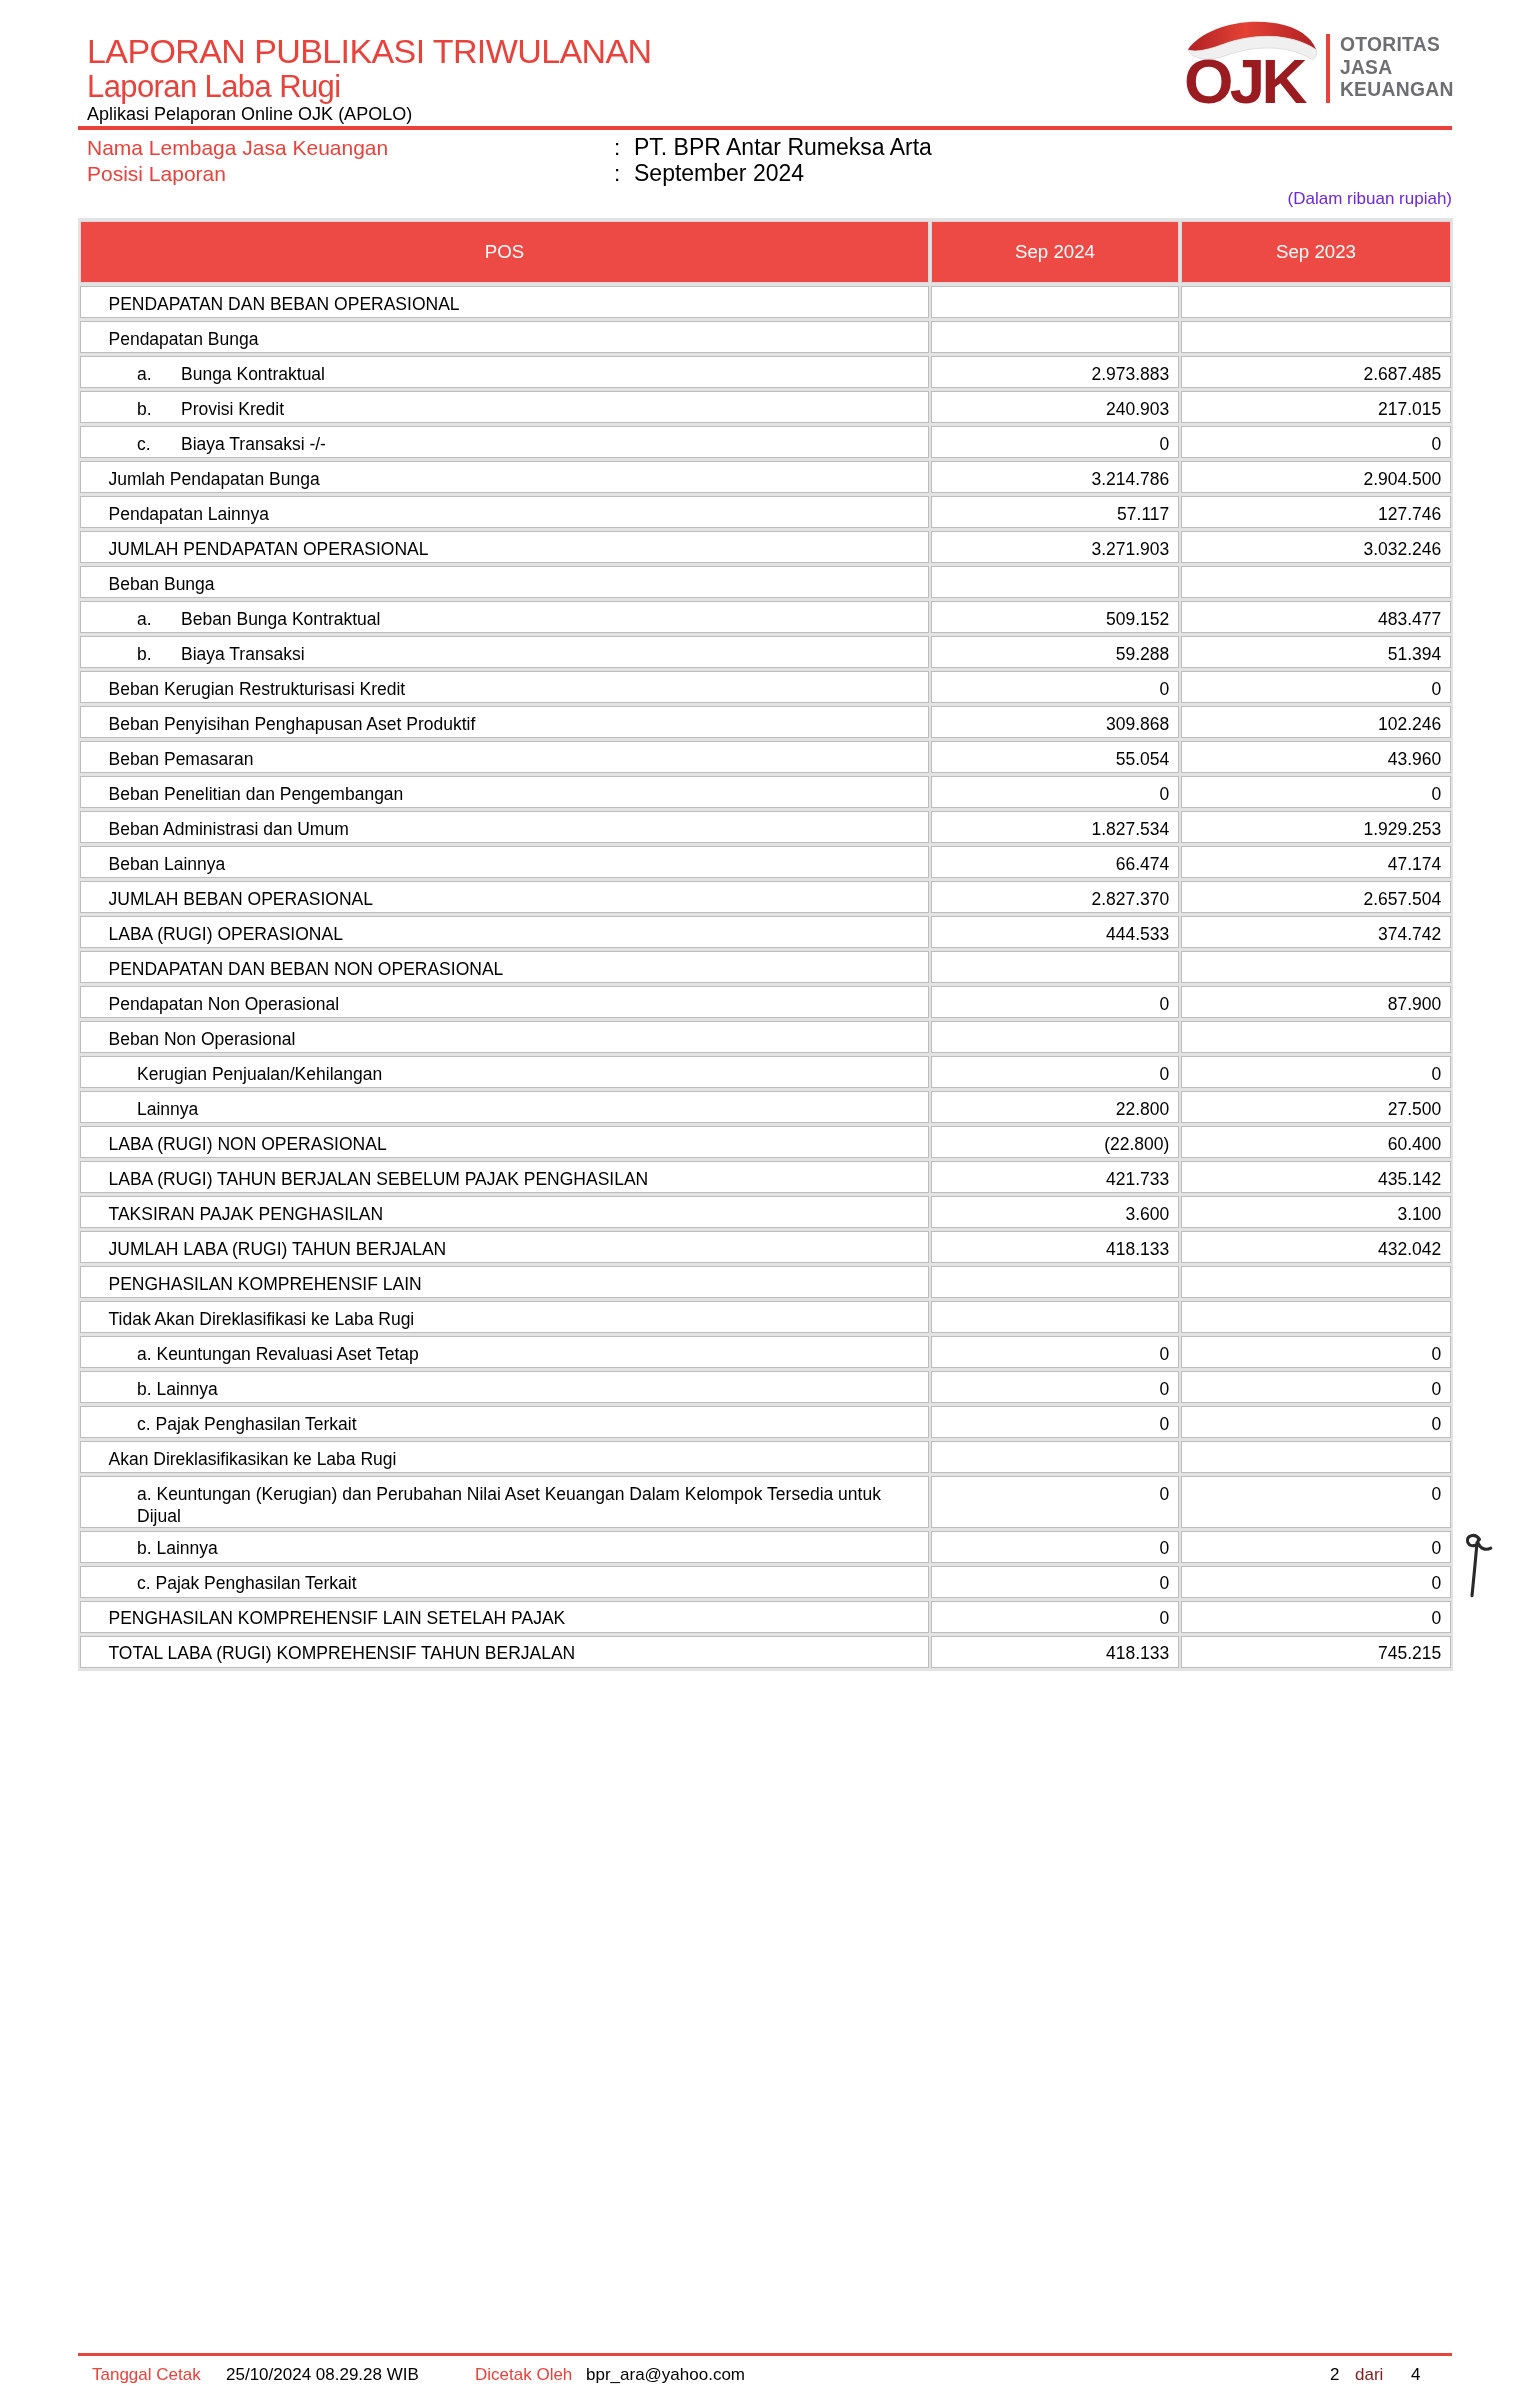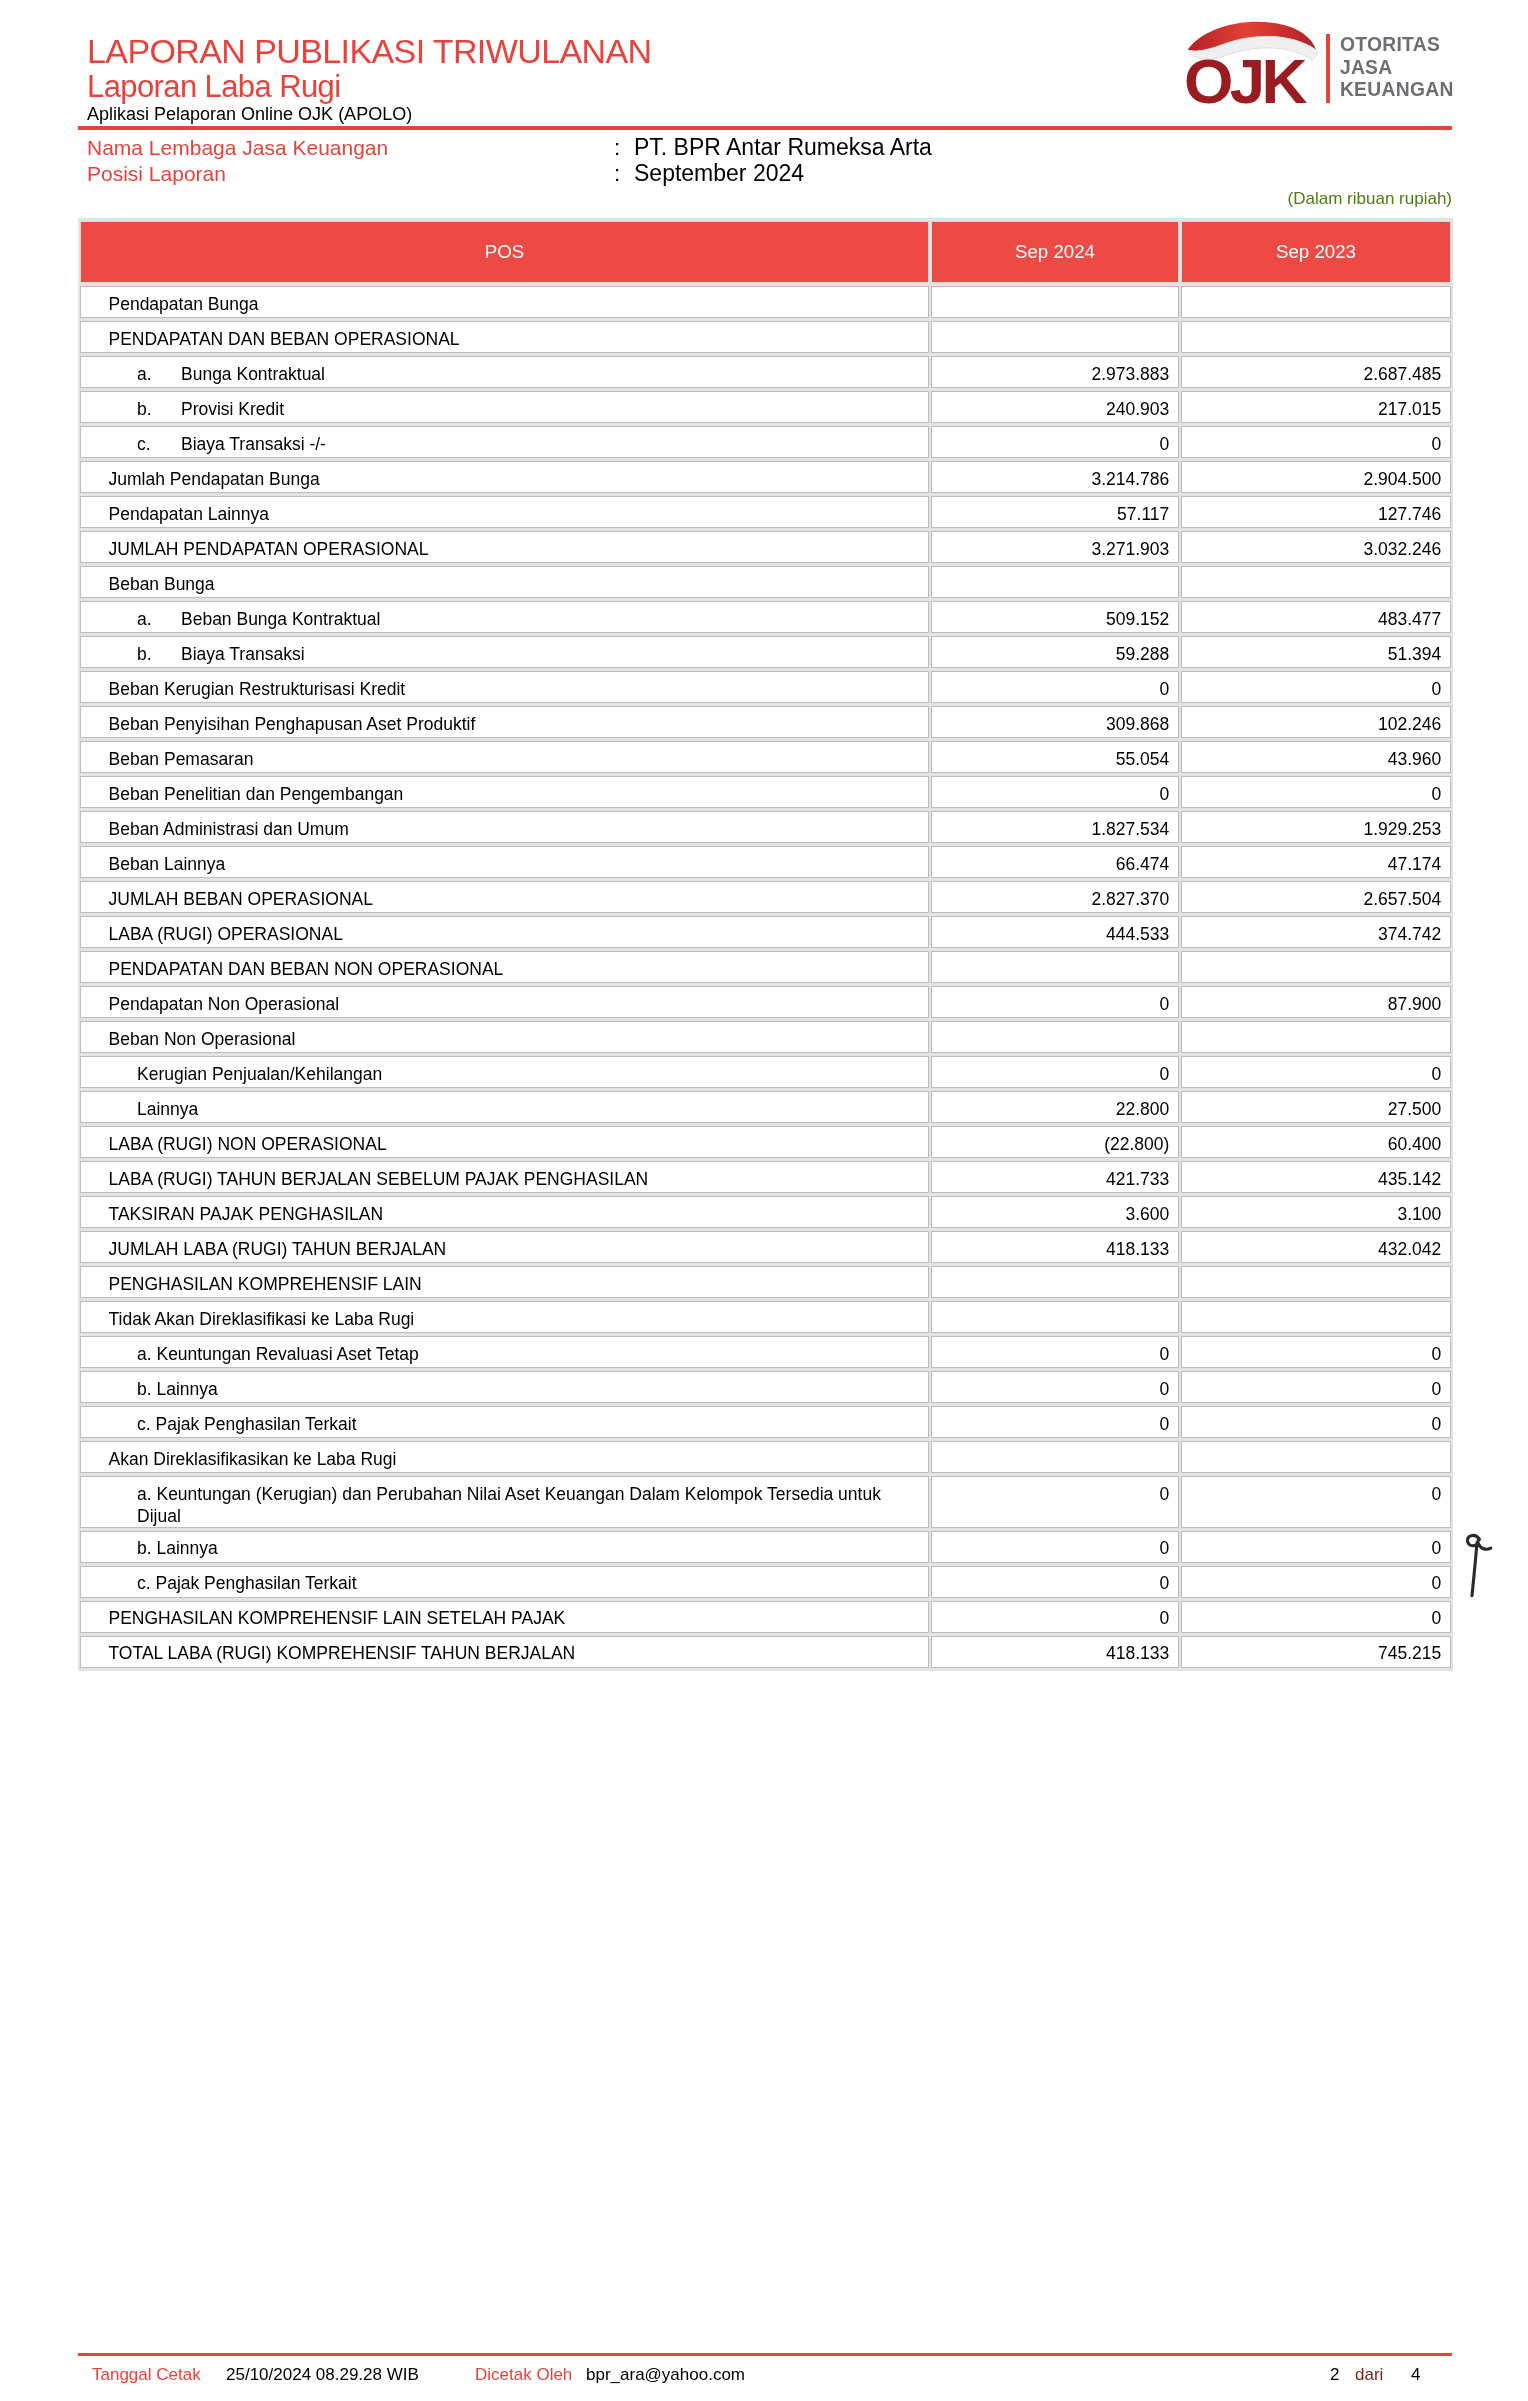--- a/index.html
+++ b/index.html
@@ -21,21 +21,21 @@
   .title1{position:absolute;left:87px;top:32px;font-size:34px;letter-spacing:-0.6px;color:var(--red);white-space:nowrap;}
   .title2{position:absolute;left:87px;top:69px;font-size:31px;letter-spacing:-0.6px;color:var(--red);white-space:nowrap;}
   .subtitle{position:absolute;left:87px;top:104px;font-size:18px;color:#000;white-space:nowrap;}
   .hrule{position:absolute;left:78px;top:126px;width:1374px;height:3.7px;background:var(--red);}
   .meta-row{position:absolute;left:87px;white-space:nowrap;}
   .meta-row .m-label{display:inline-block;width:527px;font-size:21px;color:var(--red);vertical-align:baseline;}
   .meta-row .m-sep{display:inline-block;width:20px;font-size:22.5px;color:#000;vertical-align:baseline;}
   .meta-row .m-value{font-size:23px;color:#000;vertical-align:baseline;}
   .meta-1{top:134px;}
   .meta-2{top:160px;}
-  .unit-note{position:absolute;right:77px;top:189px;font-size:17px;color:#4d7c0f;}
+  .unit-note{position:absolute;right:77px;top:189px;font-size:17px;color:#6d28d9;}
   
   .logo{position:absolute;left:1184px;top:13.7px;width:272px;height:100px;display:flex;align-items:center;}
   .logo-mark{width:136px;height:95px;flex:0 0 auto;}
   .logo-bar{width:3.7px;height:69px;background:var(--red);margin:8.7px 10px 0 6.2px;flex:0 0 auto;}
   .logo-text{font-size:19.3px;line-height:22.5px;font-weight:700;color:var(--logo-gray);letter-spacing:0.3px;margin-top:8.7px;}
   
   table.report{
     position:absolute;left:78px;top:218px;width:1092px;
     border-collapse:separate;border-spacing:2.5px 3.1px;background:var(--grid-gap);
     table-layout:fixed;
@@ -113,26 +113,26 @@
   </colgroup>
   <thead>
     <tr>
       <th>POS</th>
       <th>Sep 2024</th>
       <th>Sep 2023</th>
     </tr>
   </thead>
   <tbody id="rows">
       <tr>
+    <td class="lbl ind0">PENDAPATAN DAN BEBAN OPERASIONAL</td>
+    <td class="num v1"></td>
+    <td class="num v2"></td>
+  </tr>
+      <tr>
     <td class="lbl ind0">Pendapatan Bunga</td>
-    <td class="num v1"></td>
-    <td class="num v2"></td>
-  </tr>
-      <tr>
-    <td class="lbl ind0">PENDAPATAN DAN BEBAN OPERASIONAL</td>
     <td class="num v1"></td>
     <td class="num v2"></td>
   </tr>
       <tr>
     <td class="lbl ind1"><span class="letter">a.</span>Bunga Kontraktual</td>
     <td class="num v1">2.973.883</td>
     <td class="num v2">2.687.485</td>
   </tr>
       <tr>
     <td class="lbl ind1"><span class="letter">b.</span>Provisi Kredit</td>

